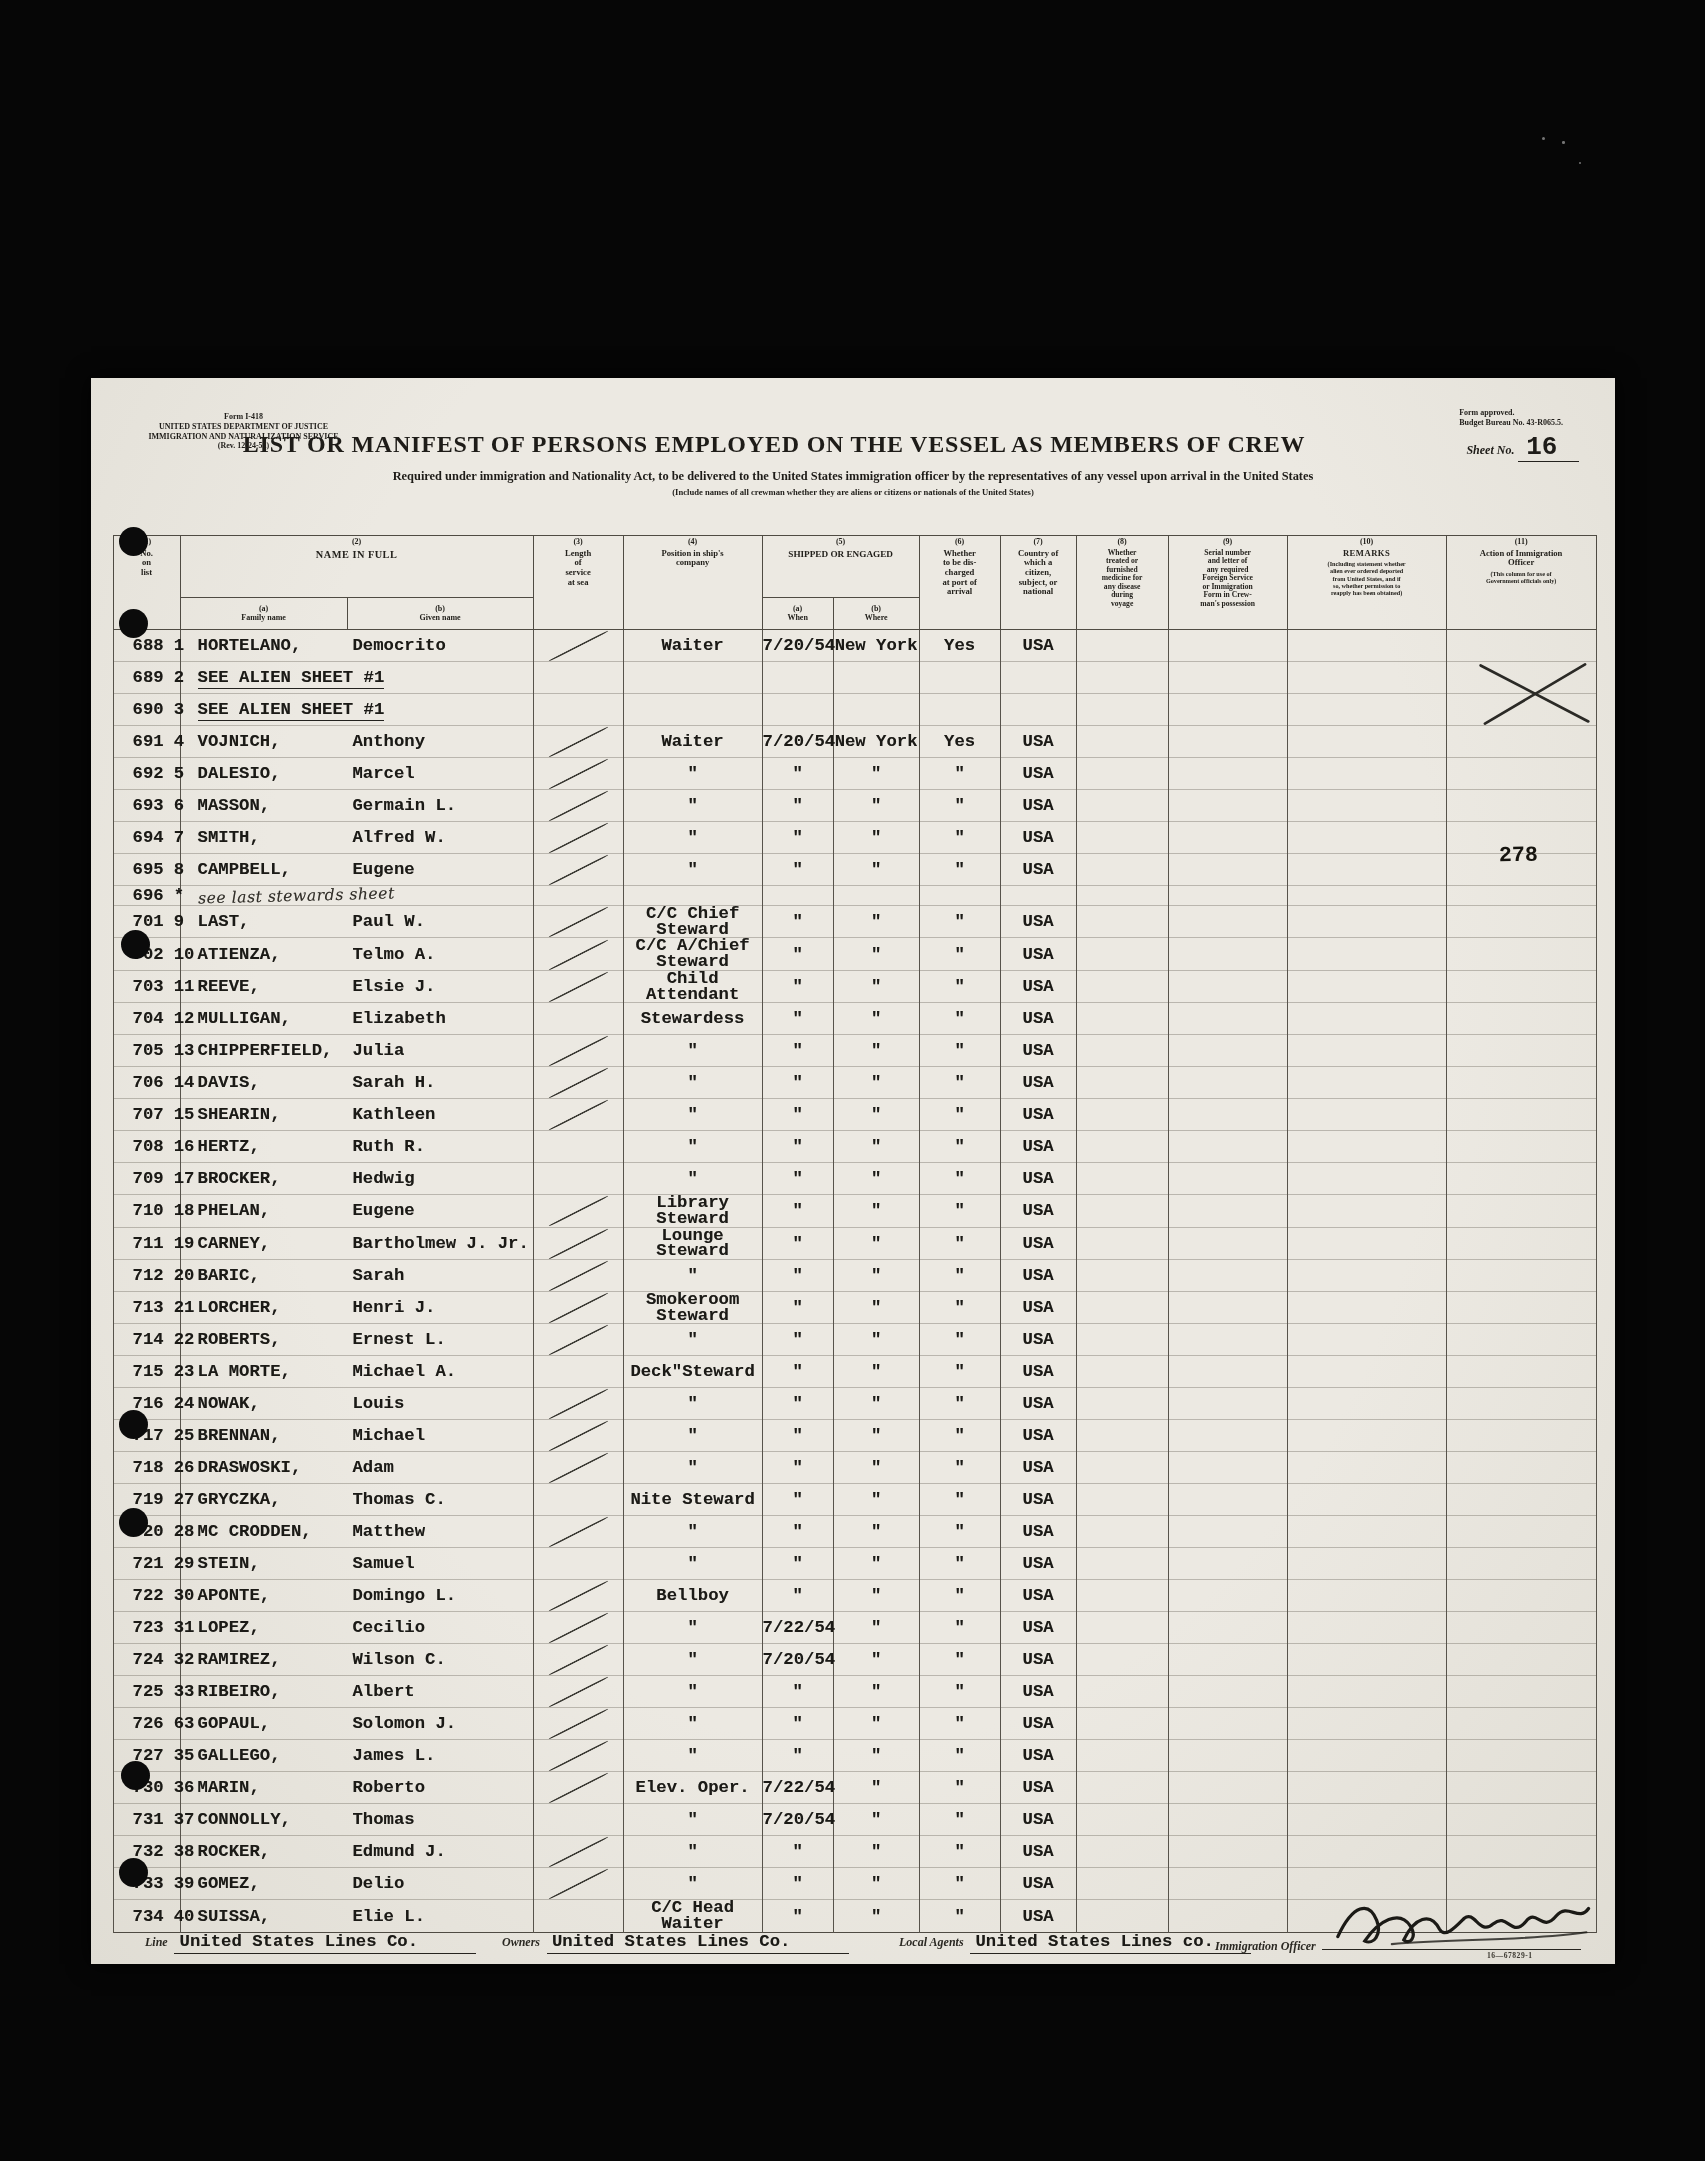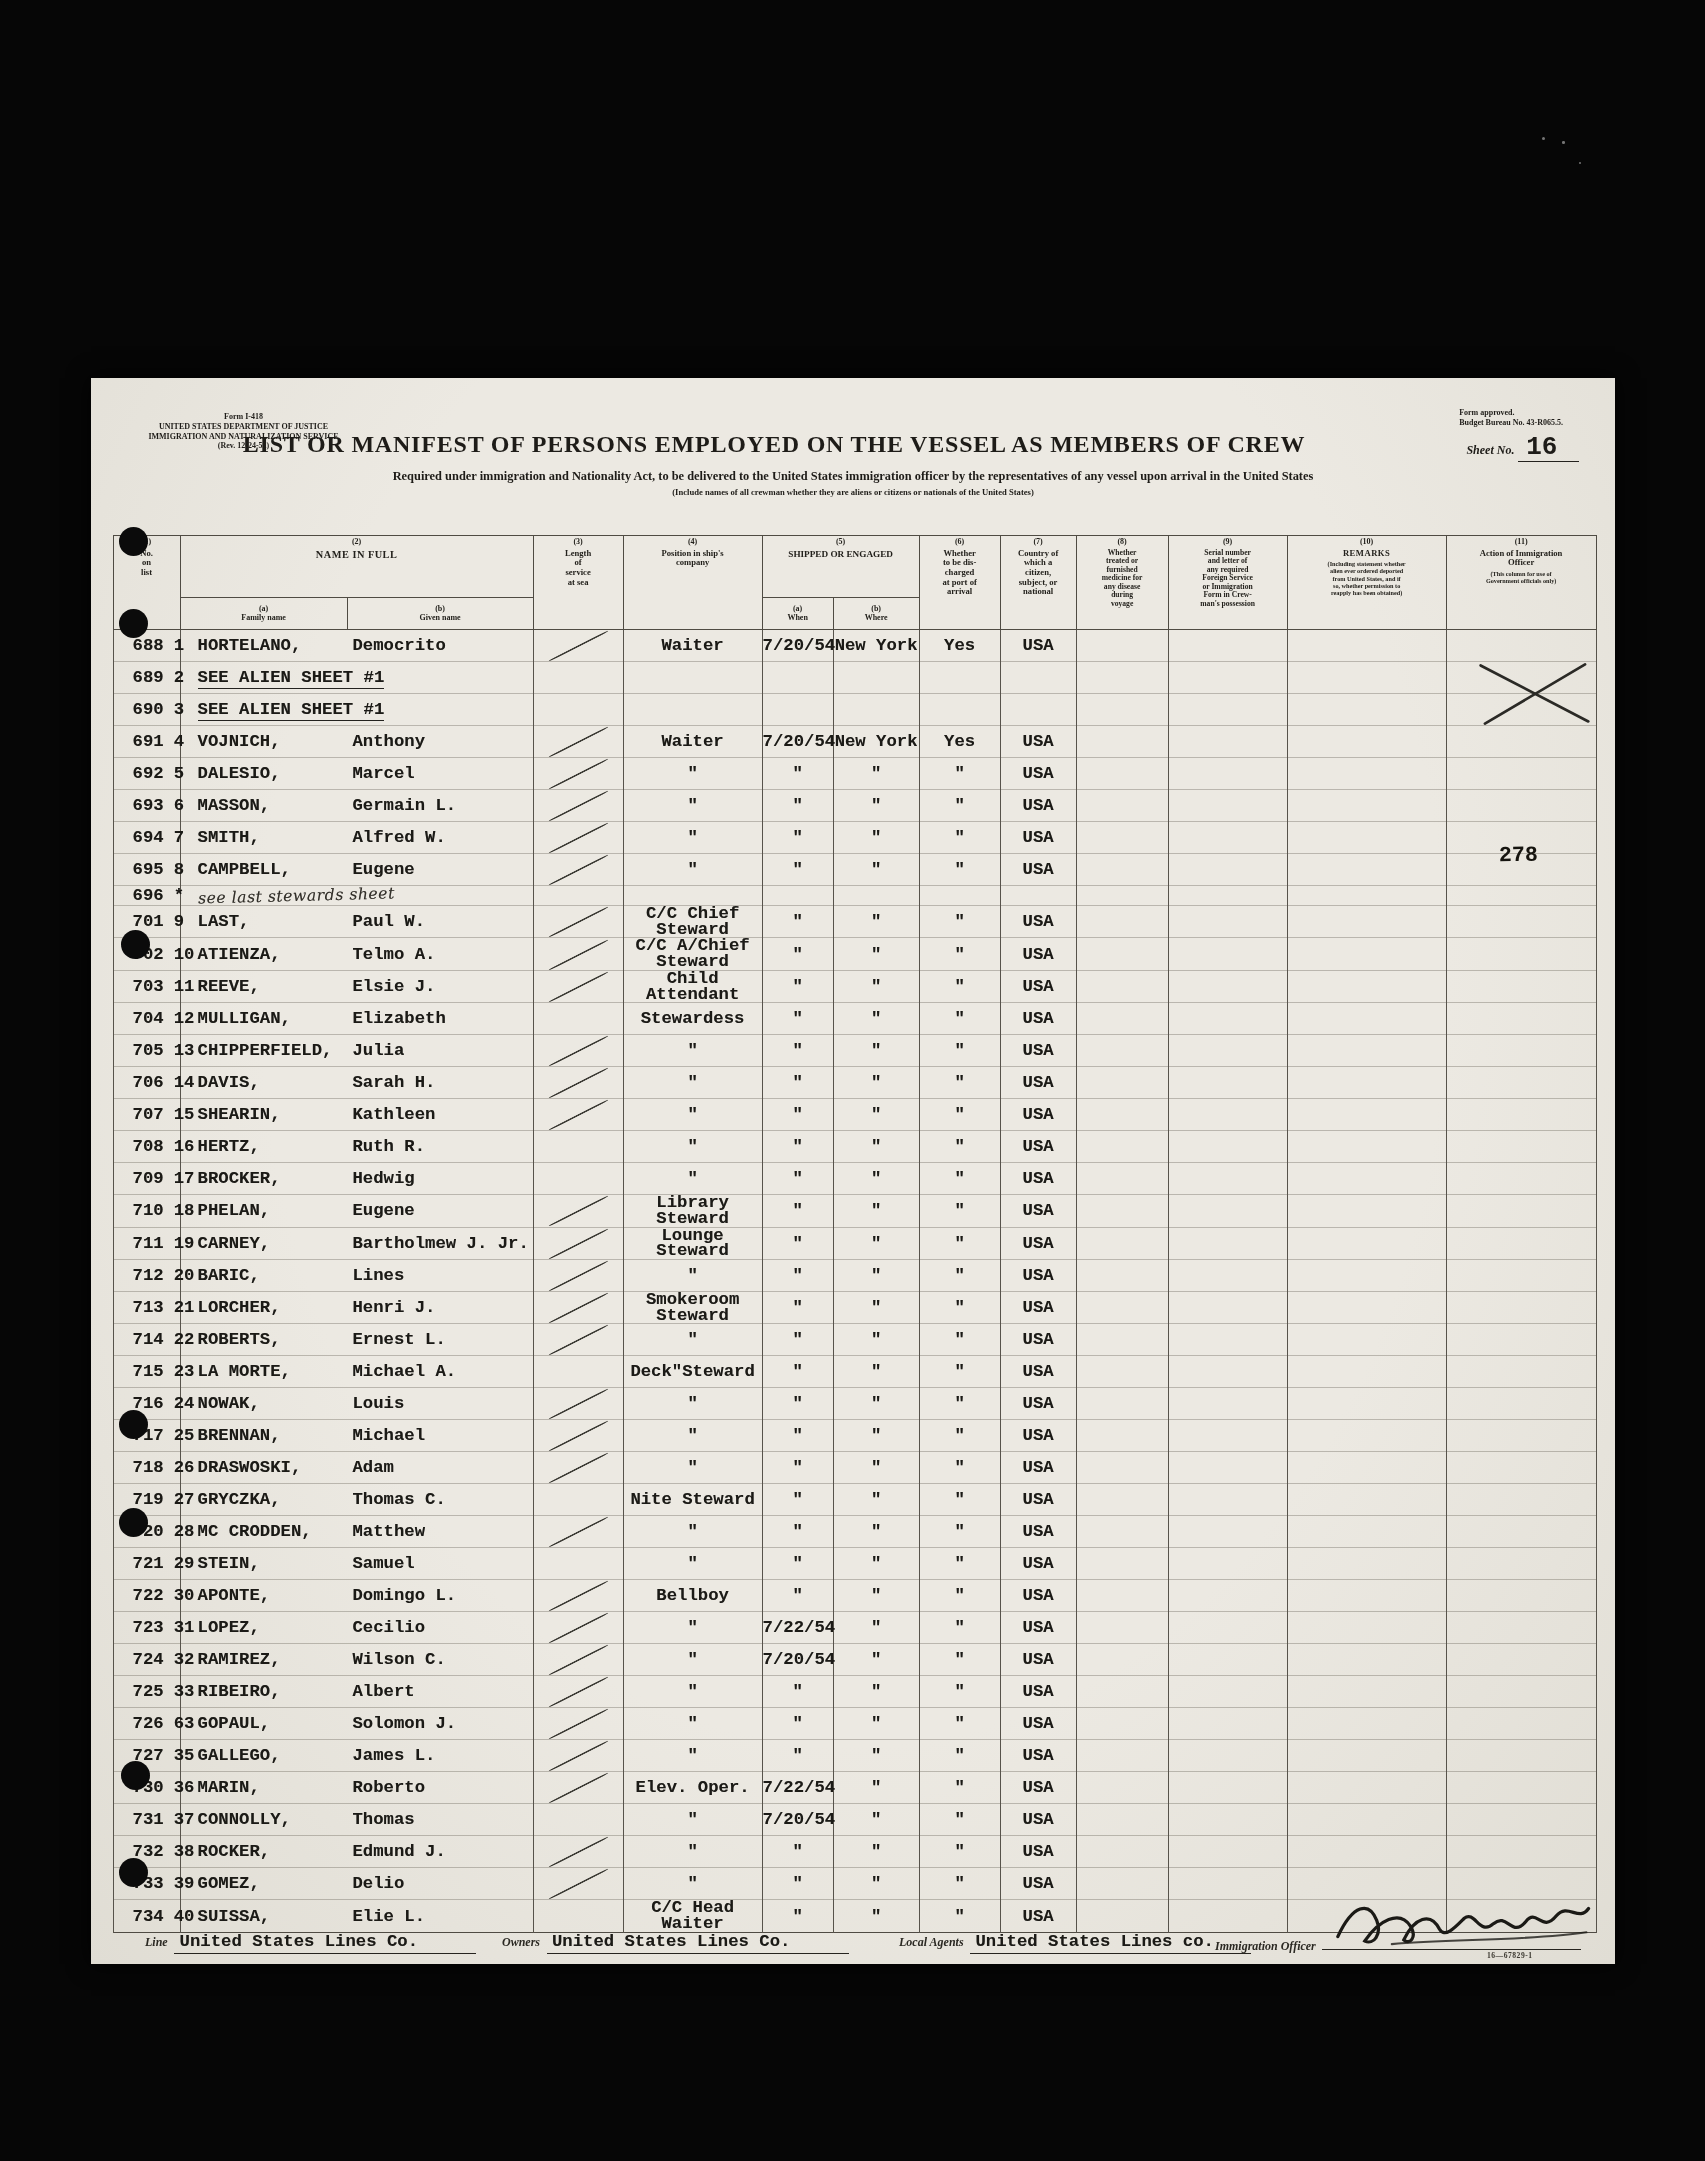--- a/index.html
+++ b/index.html
@@ -566,21 +566,21 @@
             <td class="c-dis"><span class="t">"</span></td>
             <td class="c-ctry"><span class="t">USA</span></td>
             <td class="c-med"></td>
             <td class="c-ser"></td>
             <td class="c-rem"></td>
             <td class="c-act"></td>
           </tr>
           <tr>
             <td class="c-no"><span class="t ln">712</span><span class="t rn">20</span></td>
             <td class="c-fam"><span class="t">BARIC,</span></td>
-            <td class="c-giv"><span class="t">Lines</span></td>
+            <td class="c-giv"><span class="t">Sarah</span></td>
             <td class="c-len">
               <span class="slash"></span>
             </td>
             <td class="c-pos"><span class="t pos">"</span></td>
             <td class="c-when"><span class="t">"</span></td>
             <td class="c-where"><span class="t">"</span></td>
             <td class="c-dis"><span class="t">"</span></td>
             <td class="c-ctry"><span class="t">USA</span></td>
             <td class="c-med"></td>
             <td class="c-ser"></td>

